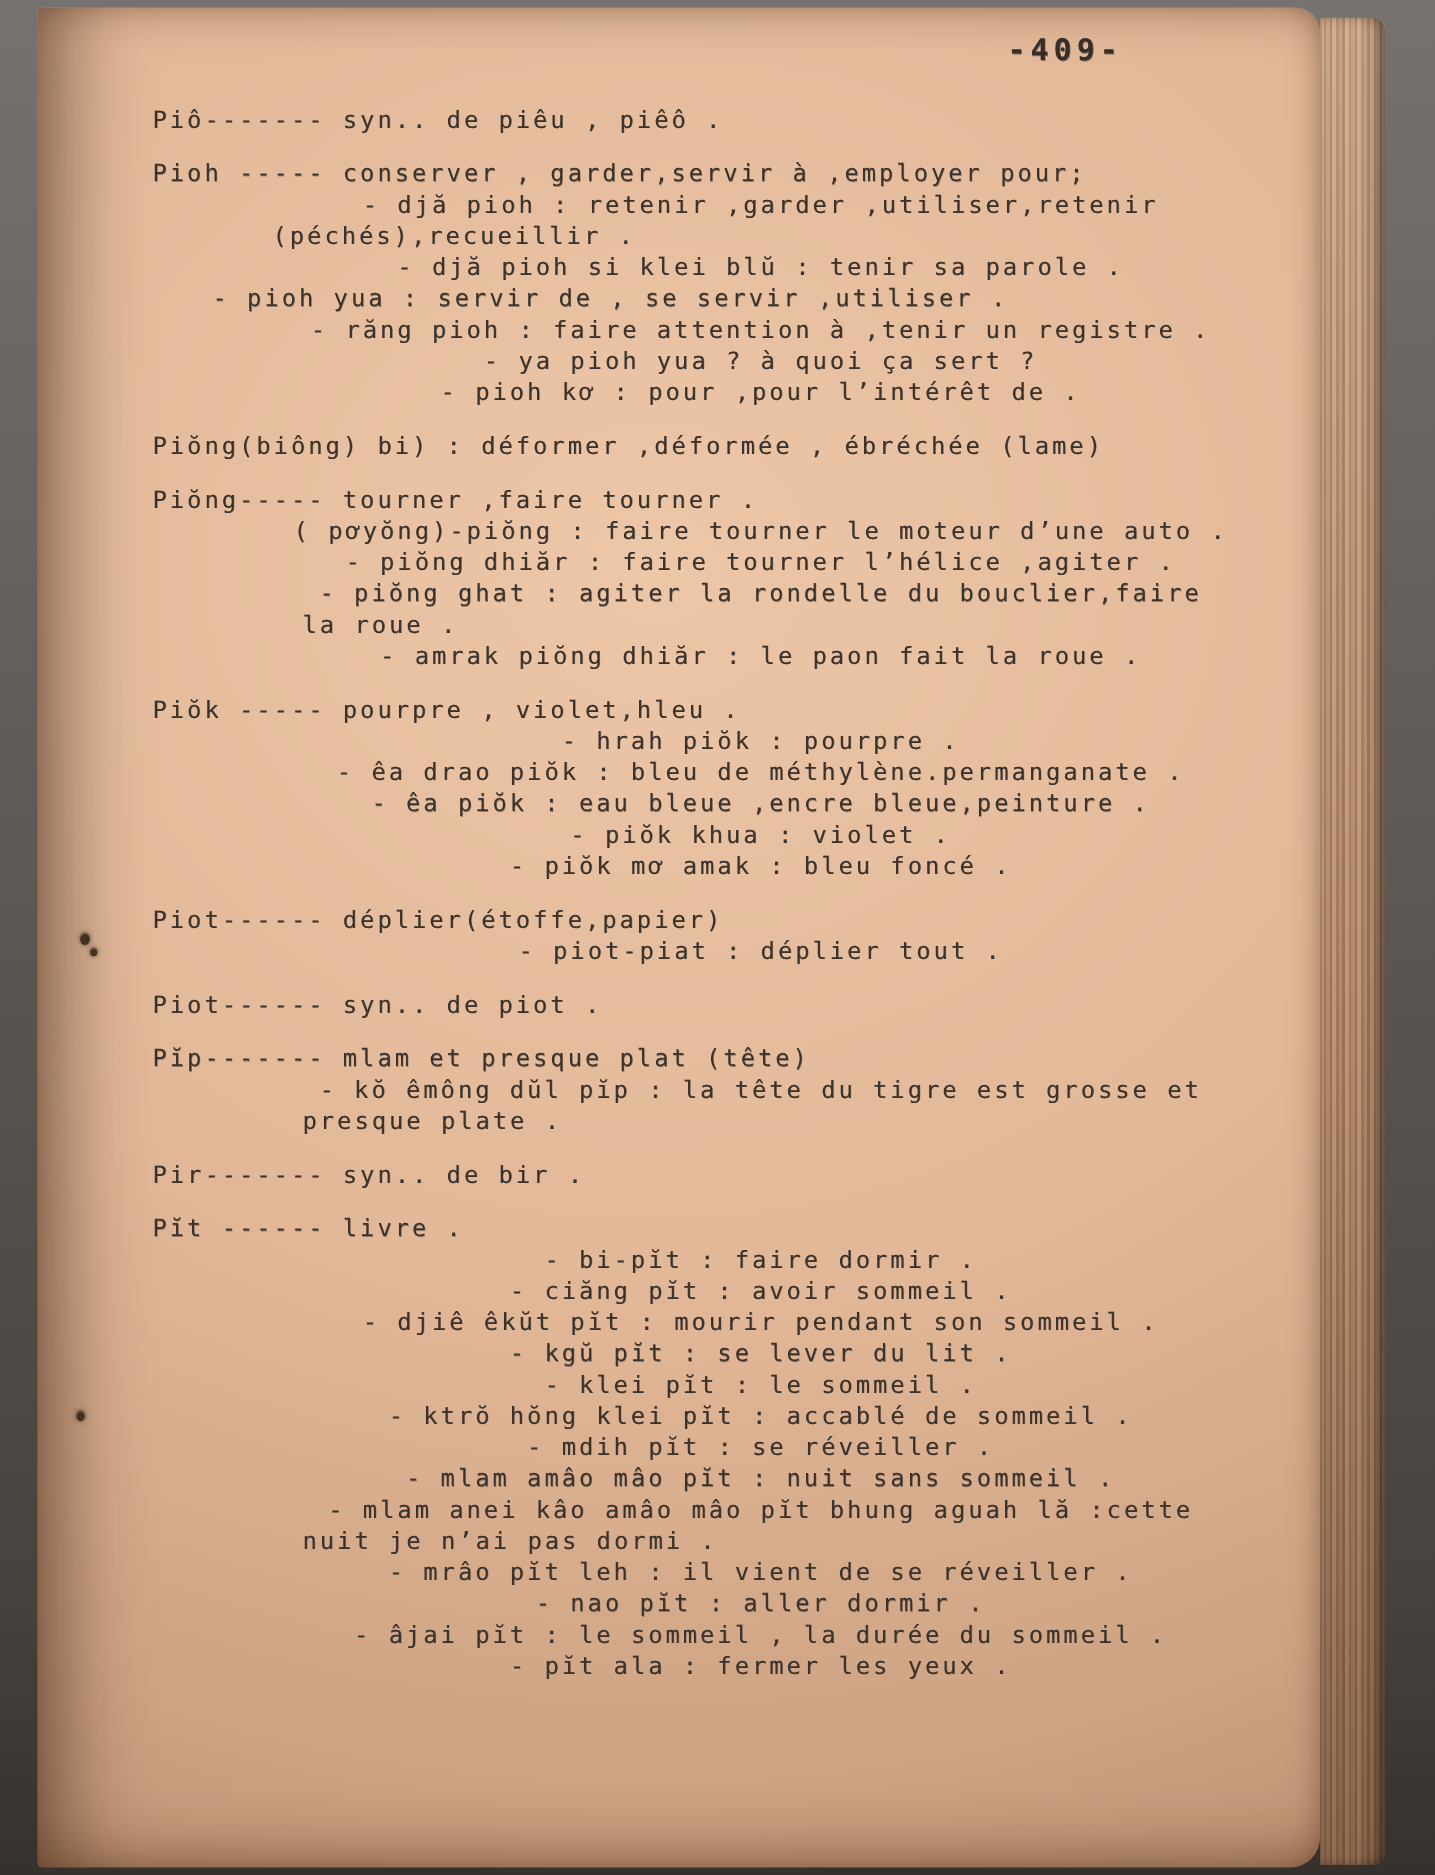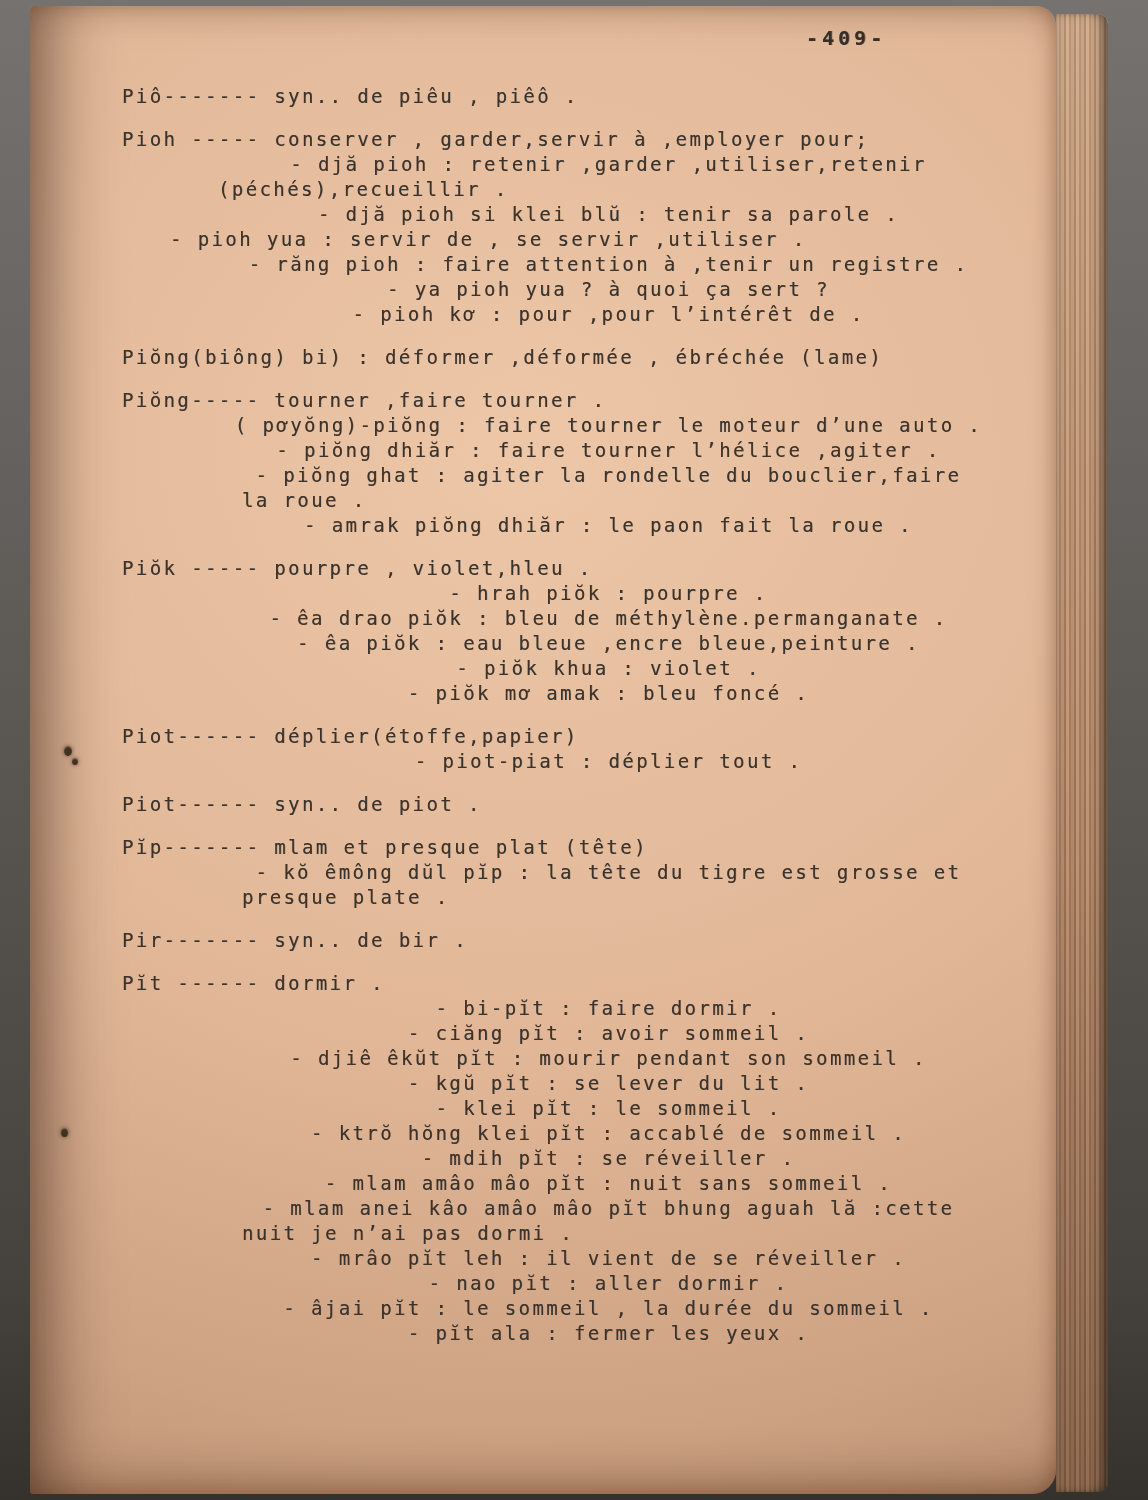--- a/index.html
+++ b/index.html
@@ -15,21 +15,21 @@
       linear-gradient(180deg,#dcb294 0%, #d9af91 70%, #c39876 100%);
     border-radius: 4px 20px 24px 4px;
     box-shadow:
       inset 52px 0 64px -30px rgba(45,22,10,0.5),
       inset -8px 0 20px -8px rgba(95,52,28,0.38),
       inset 0 -34px 55px -32px rgba(85,45,22,0.45),
       inset 0 16px 34px -20px rgba(85,45,22,0.32);
   }
   .page-number {
     position:absolute; left:776px; top:20px;
-    font-size:20px; font-weight:bold; letter-spacing:4px; color:#362f29;
+    font-size:24px; font-weight:bold; letter-spacing:4px; color:#362f29;
     text-shadow: 0.6px 0.4px 0 rgba(54,47,41,0.55);
   }
   .text-block {
     position:absolute; left:52px; top:78px; width:940px;
     color:#3a332d; font-size:19px; line-height:25px; letter-spacing:2.4px;
     text-shadow: 0.4px 0.3px 0 rgba(58,48,40,0.45);
   }
   .entry { margin-bottom:18px; }
   .line { white-space:pre; }
   .ind0 { padding-left:0;margin-left:40px; }
@@ -101,21 +101,21 @@
         </div>
         <div class="entry">
           <div class="line ind0">Pĭp------- mlam et presque plat (tête)</div>
           <div class="line ind2">- kŏ êmông dŭl pĭp : la tête du tigre est grosse et</div>
           <div class="line ind4">presque plate .</div>
         </div>
         <div class="entry">
           <div class="line ind0">Pir------- syn.. de bir .</div>
         </div>
         <div class="entry">
-          <div class="line ind0">Pĭt ------ dormir .</div>
+          <div class="line ind0">Pĭt ------ livre .</div>
           <div class="line ind2">- bi-pĭt : faire dormir .</div>
           <div class="line ind2">- ciăng pĭt : avoir sommeil .</div>
           <div class="line ind2">- djiê êkŭt pĭt : mourir pendant son sommeil .</div>
           <div class="line ind2">- kgŭ pĭt : se lever du lit .</div>
           <div class="line ind2">- klei pĭt : le sommeil .</div>
           <div class="line ind2">- ktrŏ hŏng klei pĭt : accablé de sommeil .</div>
           <div class="line ind2">- mdih pĭt : se réveiller .</div>
           <div class="line ind2">- mlam amâo mâo pĭt : nuit sans sommeil .</div>
           <div class="line ind2">- mlam anei kâo amâo mâo pĭt bhung aguah lă :cette</div>
           <div class="line ind4">nuit je n’ai pas dormi .</div>

